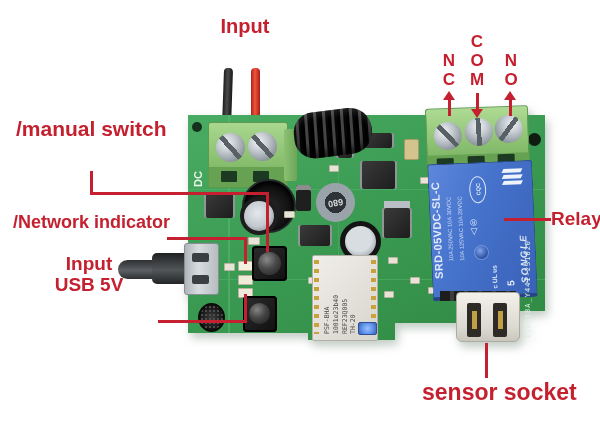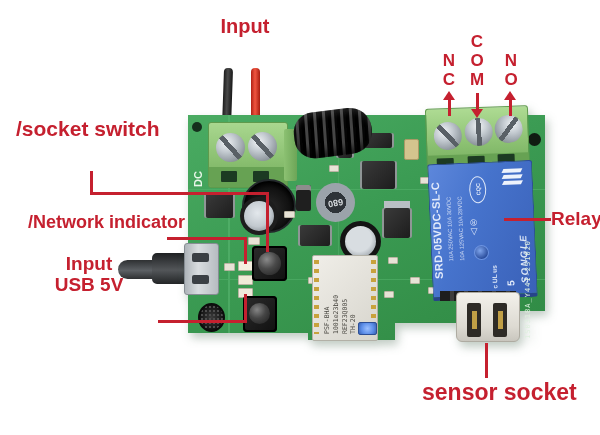--- a/index.html
+++ b/index.html
@@ -214,27 +214,27 @@
   <div class="arrow" style="left:471px;top:93px;z-index:5;">
     <div class="shaft" style="height:16px;"></div>
       <div class="tri-down"></div>
   </div>
   <div class="arrow" style="left:504px;top:91px;z-index:5;">
     <div class="tri-up"></div>
       <div class="shaft" style="height:16px;"></div>
   </div>
 
   <div class="abs red" style="left:16px;top:115px;font-size:21px;line-height:27px;z-index:5;">
-    <div>/socket switch</div>
+    <div>/manual switch</div>
   </div>
   <div class="rline" style="left:90px;top:171px;width:3px;height:24px;z-index:5;"></div>
   <div class="rline" style="left:90px;top:192px;width:179px;height:3px;z-index:5;"></div>
   <div class="rline" style="left:266px;top:192px;width:3px;height:60px;z-index:5;"></div>
 
-  <div class="abs red" style="left:24px;top:211px;font-size:18px;line-height:22px;z-index:5;">
+  <div class="abs red" style="left:9px;top:211px;font-size:18px;line-height:22px;z-index:5;">
     <div style="padding-left:4px;">/Network indicator</div>
   </div>
   <div class="rline" style="left:167px;top:237px;width:80px;height:3px;z-index:5;"></div>
   <div class="rline" style="left:244px;top:237px;width:3px;height:27px;z-index:5;"></div>
 
   <div class="abs red" style="left:54px;top:253px;width:70px;text-align:center;font-size:19px;line-height:21px;z-index:5;">
     <div>Input</div>
     <div>USB 5V</div>
   </div>
 

